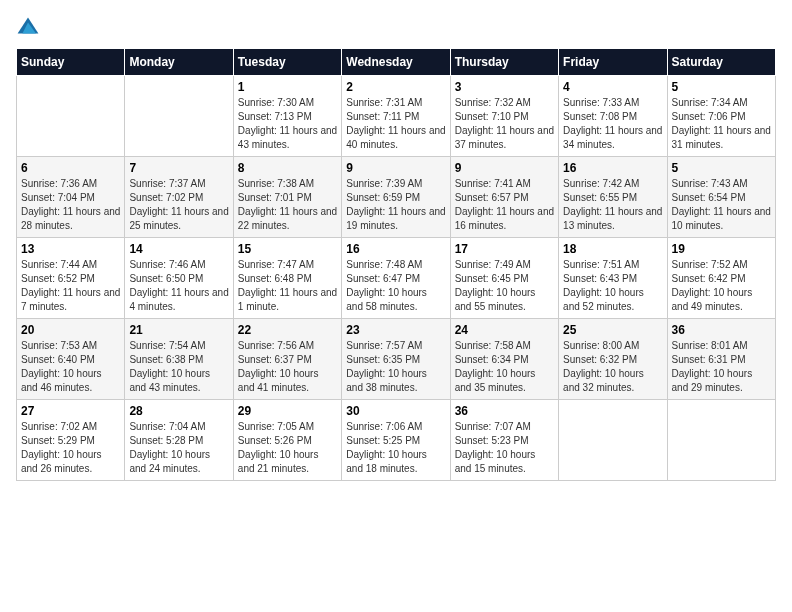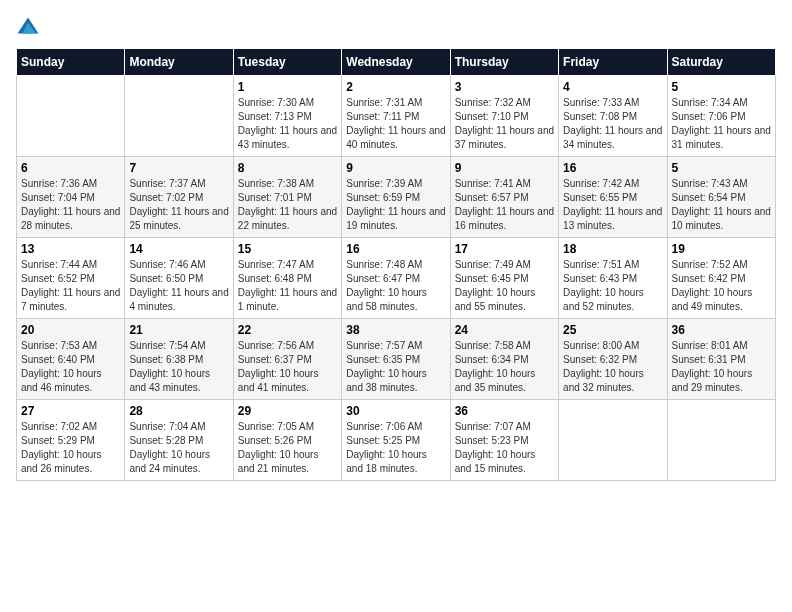--- a/index.html
+++ b/index.html
@@ -200,21 +200,21 @@
         </td>
         <td>
           <span class="day-num">21</span>
           <div class="day-info">Sunrise: 7:54 AM<br>Sunset: 6:38 PM<br>Daylight: 10 hours and 43 minutes.</div>
         </td>
         <td>
           <span class="day-num">22</span>
           <div class="day-info">Sunrise: 7:56 AM<br>Sunset: 6:37 PM<br>Daylight: 10 hours and 41 minutes.</div>
         </td>
         <td>
-          <span class="day-num">38</span>
+          <span class="day-num">23</span>
           <div class="day-info">Sunrise: 7:57 AM<br>Sunset: 6:35 PM<br>Daylight: 10 hours and 38 minutes.</div>
         </td>
         <td>
           <span class="day-num">24</span>
           <div class="day-info">Sunrise: 7:58 AM<br>Sunset: 6:34 PM<br>Daylight: 10 hours and 35 minutes.</div>
         </td>
         <td>
           <span class="day-num">25</span>
           <div class="day-info">Sunrise: 8:00 AM<br>Sunset: 6:32 PM<br>Daylight: 10 hours and 32 minutes.</div>
         </td>

